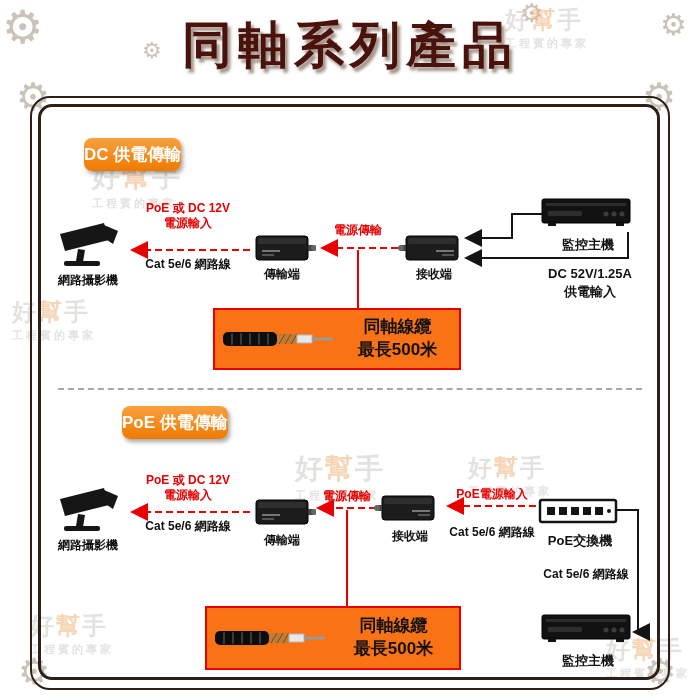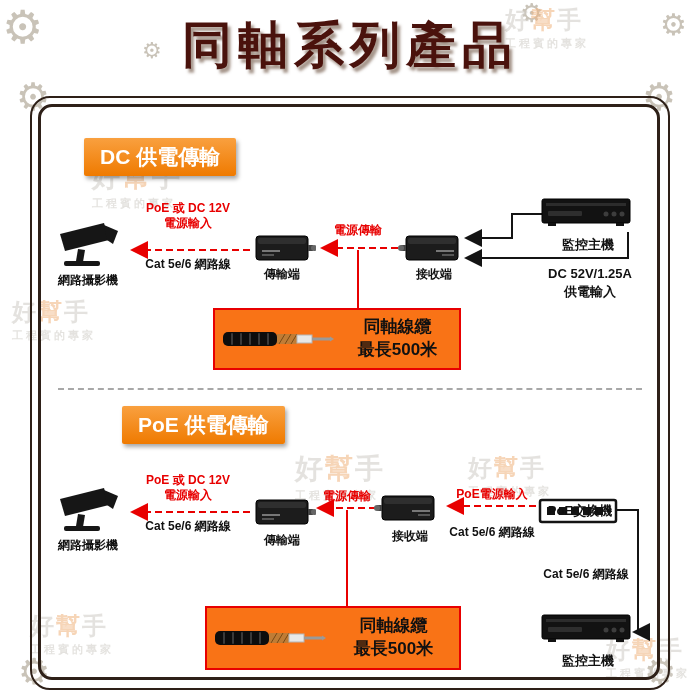--- a/index.html
+++ b/index.html
@@ -11,22 +11,22 @@
   .frame-outer{position:absolute;left:30px;top:96px;width:636px;height:590px;
                border:2px solid #2e2018;border-radius:20px;z-index:2;}
   .frame-inner{position:absolute;left:38px;top:104px;width:616px;height:570px;
                border:3px solid #2e2018;border-radius:14px;z-index:2;}
   .gear{position:absolute;color:#c9c3b8;z-index:1;line-height:1;user-select:none;}
   .wm{position:absolute;z-index:1;opacity:.55;white-space:nowrap;}
   .wm .brand{font-weight:bold;color:#cfccc6;letter-spacing:2px;}
   .wm .brand .mid{color:#f0b37e;}
   .wm .tag{font-size:11px;color:#cfccc6;letter-spacing:3px;font-weight:bold;}
   .badge{position:absolute;background:linear-gradient(180deg,#f9a03f,#ef7a00);
-         color:#fff;font-weight:bold;font-size:21px;text-align:center;border-radius:2px;
-         box-shadow:2px 3px 4px rgba(0,0,0,.35);padding:5px 16px;z-index:4;white-space:nowrap;}
+         color:#fff;font-weight:bold;font-size:17px;text-align:center;border-radius:8px;
+         box-shadow:2px 3px 4px rgba(0,0,0,.35);padding:5px 0;z-index:4;white-space:nowrap;}
   .lbl{position:absolute;font-weight:bold;color:#111;font-size:12px;
        transform:translateX(-50%);white-space:nowrap;z-index:4;}
   .lbl13{font-size:13px;}
   .redlbl{color:#e80000;}
   .dev{position:absolute;z-index:4;}
   .overlay{position:absolute;left:0;top:0;width:700px;height:700px;z-index:3;pointer-events:none;}
   .callout{position:absolute;border:2px solid #e80000;background:#f97316;display:flex;
            align-items:center;z-index:4;}
   .co-cable{margin-left:6px;flex:0 0 auto;}
   .co-text{flex:1;text-align:center;font-weight:bold;font-size:17px;line-height:1.35;color:#111;}
@@ -197,21 +197,21 @@
 
   <svg class="dev" style="left:538px;top:496px;" width="82" height="32" viewBox="0 0 82 32">
     <rect x="2" y="4" width="76" height="22" rx="2" fill="#fff" stroke="#141414" stroke-width="2.5"></rect>
     <rect x="9" y="11" width="8" height="8" fill="#141414"></rect>
     <rect x="21" y="11" width="8" height="8" fill="#141414"></rect>
     <rect x="33" y="11" width="8" height="8" fill="#141414"></rect>
     <rect x="45" y="11" width="8" height="8" fill="#141414"></rect>
     <rect x="57" y="11" width="8" height="8" fill="#141414"></rect>
     <circle cx="71" cy="15" r="2" fill="#141414"></circle>
   </svg>
-  <div class="lbl lbl13" style="left:580px;top:502px;text-align:right;">PoE交換機</div>
+  <div class="lbl lbl13" style="left:580px;top:532px;text-align:right;">PoE交換機</div>
 
   <div class="lbl" style="left:586px;top:566px;">Cat 5e/6 網路線</div>
 
   <svg class="dev" style="left:540px;top:610px;" width="92" height="36" viewBox="0 0 92 36">
     <rect x="2" y="5" width="88" height="24" rx="2" fill="#121212" stroke="#000"></rect>
     <rect x="6" y="9" width="80" height="3" fill="#2c2c2c"></rect>
     <rect x="8" y="17" width="34" height="5" rx="1" fill="#2e2e2e"></rect>
     <circle cx="66" cy="20" r="2.5" fill="#3d3d3d"></circle>
       <circle cx="74" cy="20" r="2.5" fill="#3d3d3d"></circle>
       <circle cx="82" cy="20" r="2.5" fill="#3d3d3d"></circle>

